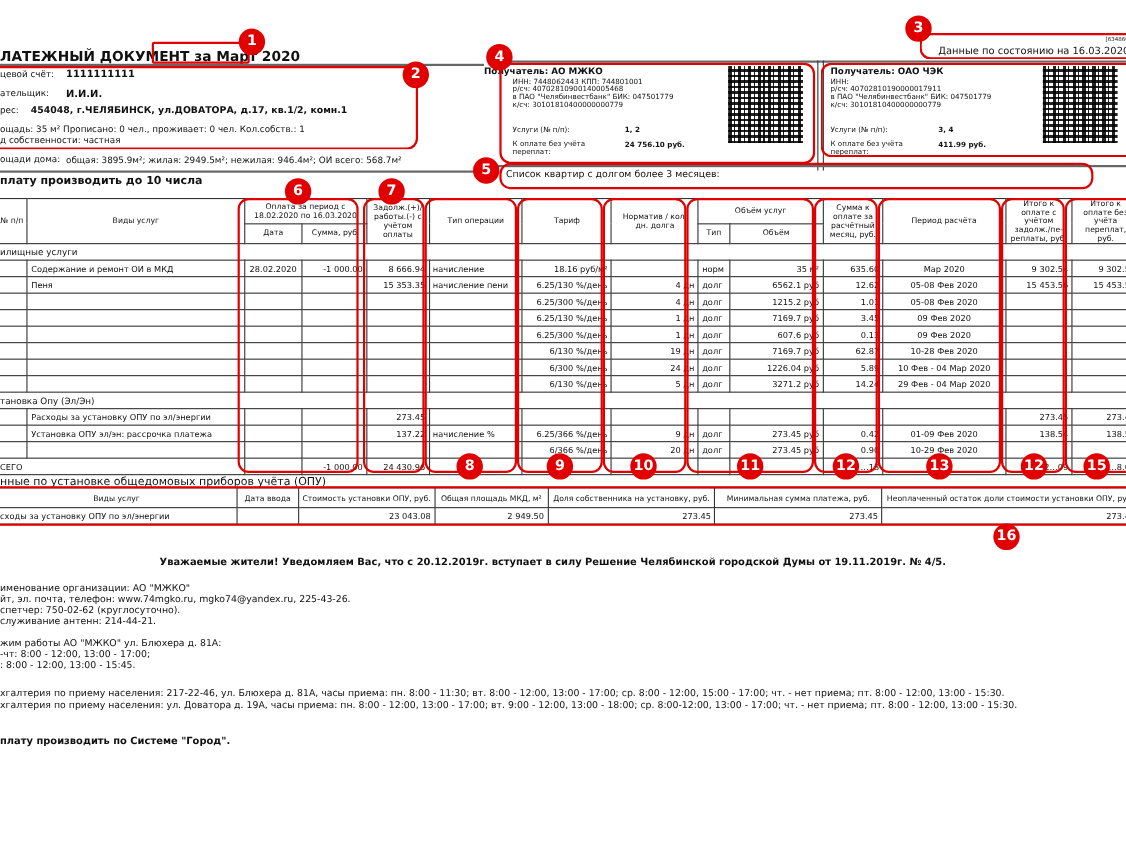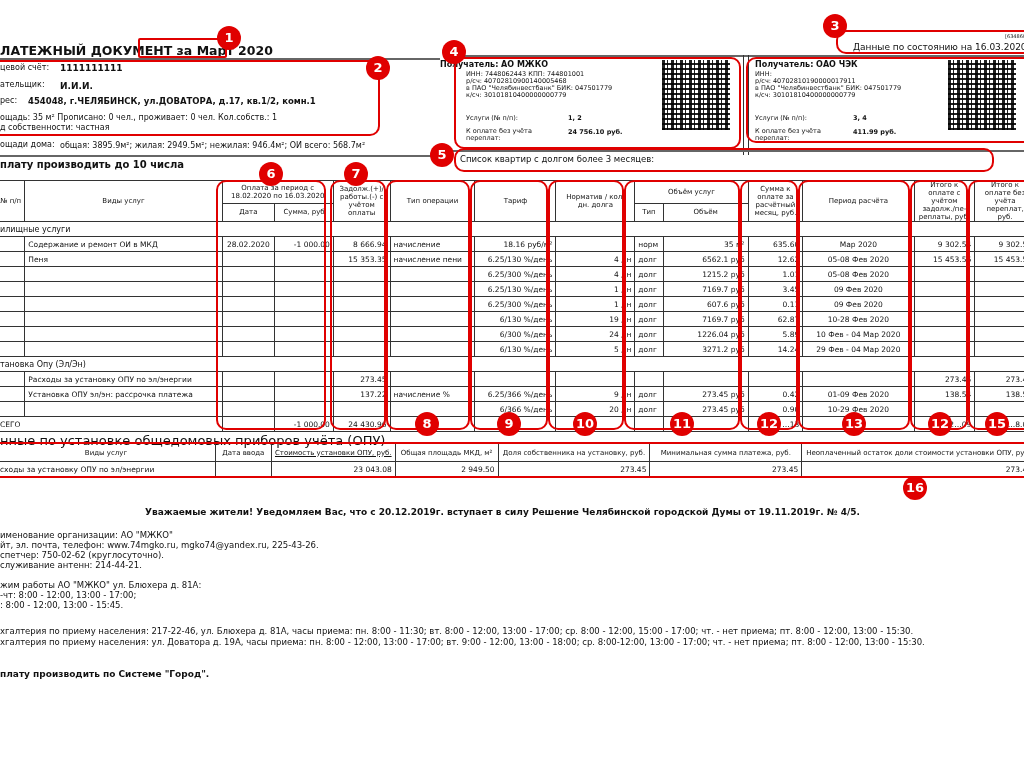--- a/index.html
+++ b/index.html
@@ -323,36 +323,36 @@
     <td></td>
         <td></td>
     <td class="r">…13</td>
     <td></td>
     <td class="r">2…09</td>
     <td class="r">…8.09</td>
   </tr>
 </tbody>
   </table>
 
-<div class="abs t" style="left:0;top:433px;font-size:13px;">нные по установке общедомовых приборов учёта (ОПУ)</div>
+<div class="abs t" style="left:0;top:433px;font-size:10px;">нные по установке общедомовых приборов учёта (ОПУ)</div>
 <table class="grid" style="left:-4px;top:443px;width:1040px;">
   <colgroup>
     <col style="width:219px">
       <col style="width:56px">
       <col style="width:124px">
       <col style="width:103px">
     <col style="width:152px">
       <col style="width:152px">
       <col style="width:234px">
   </colgroup>
   <tbody>
       <tr style="height:18px" id="opu-head">
         <th style="white-space: normal;">Виды услуг</th>
         <th style="white-space: normal;">Дата ввода</th>
-        <th style="white-space: normal; text-decoration: underline;">Стоимость установки ОПУ, руб.</th>
+        <th style="white-space: normal;">Стоимость установки ОПУ, руб.</th>
         <th style="white-space: normal;">Общая площадь МКД, м²</th>
         <th style="white-space: normal;">Доля собственника на установку, руб.</th>
         <th style="white-space: normal;">Минимальная сумма платежа, руб.</th>
         <th style="white-space: normal;">Неоплаченный остаток доли стоимости установки ОПУ, руб.</th>
       </tr>
   <tr id="opu-row">
         <td>сходы за установку ОПУ по эл/энергии</td>
         <td></td>
         <td class="r">23 043.08</td>
         <td class="r">2 949.50</td>

